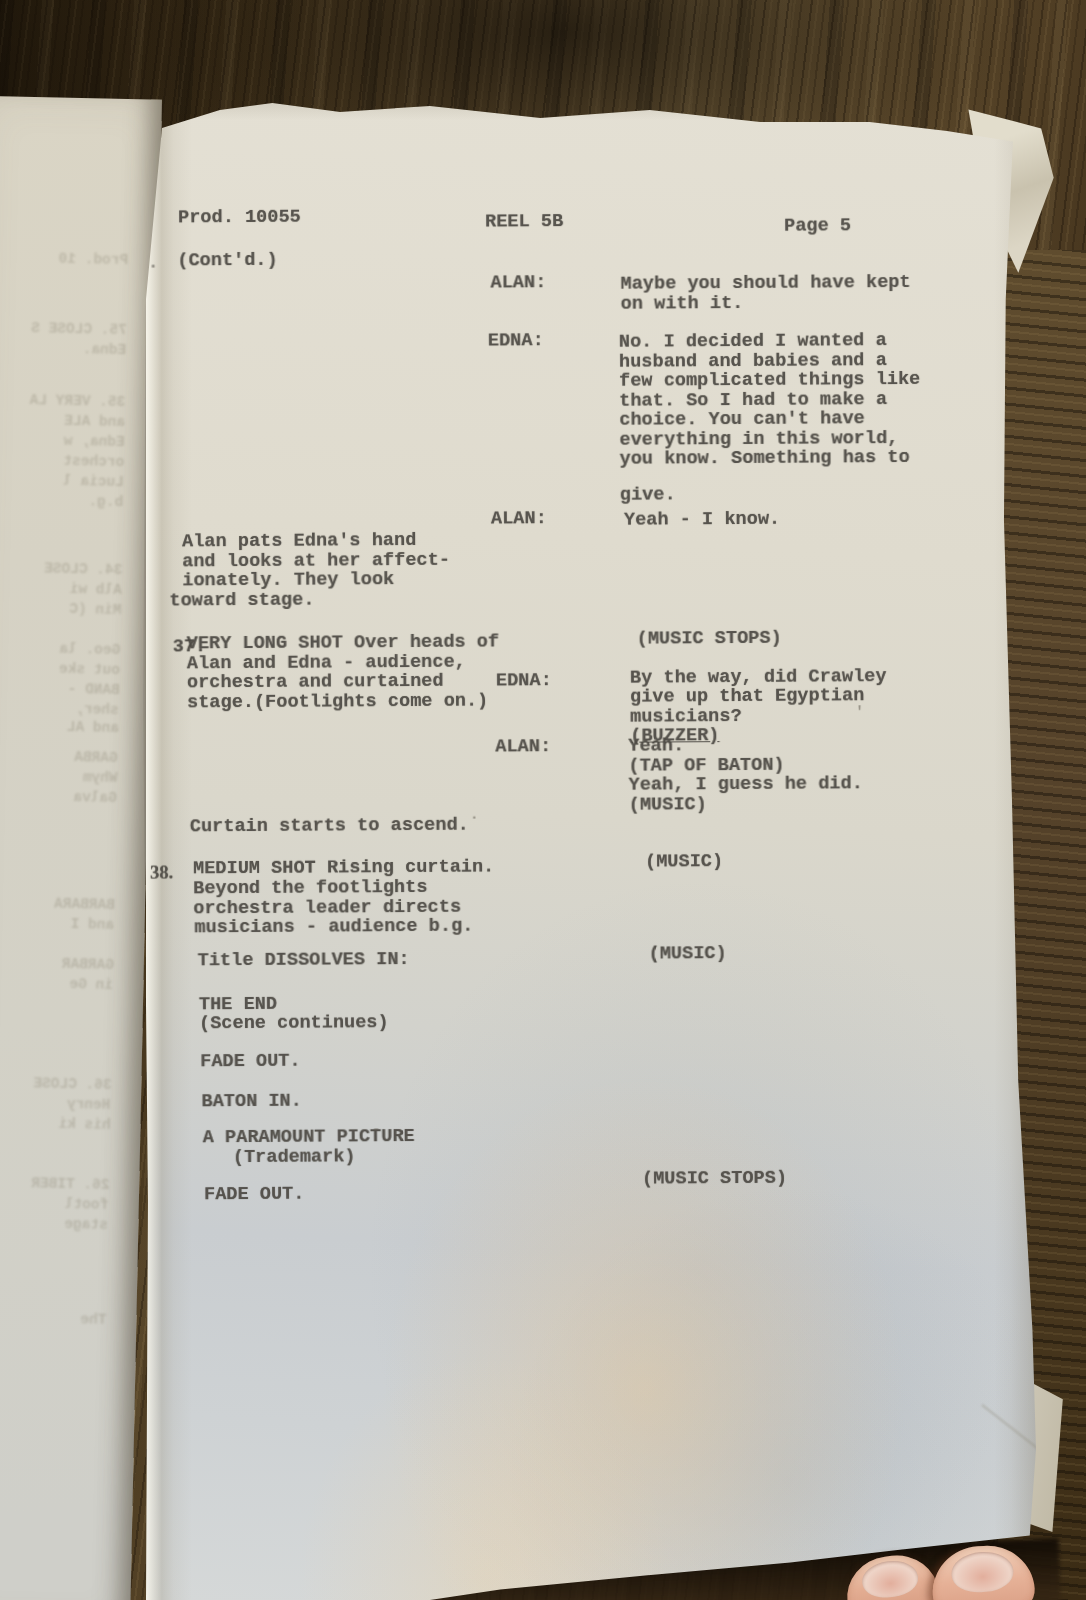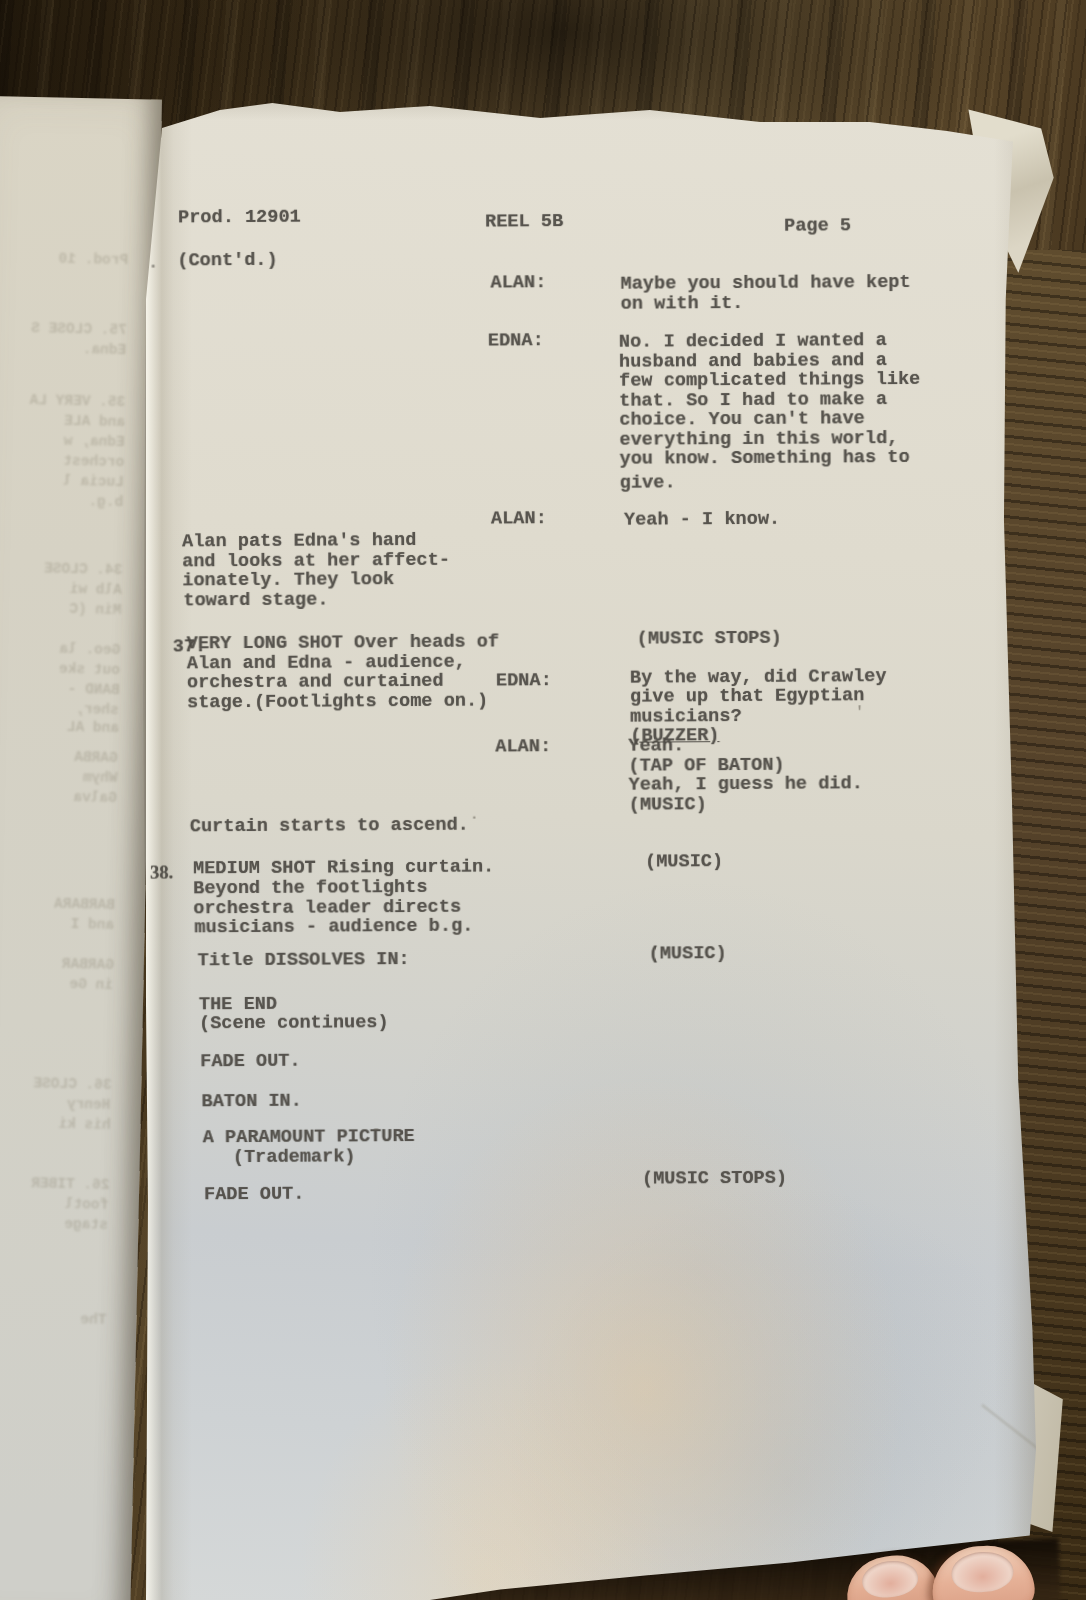--- a/index.html
+++ b/index.html
@@ -151,43 +151,43 @@
   <div class="under-sheet-tr"></div>
   <div class="under-sheet-br"></div>
 
   <div class="main-page">
     <div class="page-top-shade"></div>
     <div class="page-left-curl"></div>
     <div class="page-right-shade"></div>
     <div class="page-crease"></div>
 
     <div class="typed-layer" id="typed-layer">
-      <div class="hdr hdr-prod">Prod. 12901</div>
+      <div class="hdr hdr-prod">Prod. 10055</div>
       <div class="hdr hdr-reel">REEL 5B</div>
       <div class="hdr hdr-page">Page 5</div>
       <div class="hdr hdr-cont">(Cont'd.)</div>
       <div class="hdr hdr-edge-num">6.</div>
     <div class="run" style="left: 348px; top: 175px;">ALAN:</div>
         <div class="run" style="left: 478px; top: 177px;">Maybe you should have kept</div>
         <div class="run" style="left: 478px; top: 197px;">on with it.</div>
         <div class="run" style="left: 345px; top: 233px;">EDNA:</div>
         <div class="run" style="left: 476px; top: 235px;">No. I decided I wanted a</div>
         <div class="run" style="left: 476px; top: 255px;">husband and babies and a</div>
         <div class="run" style="left: 476px; top: 274px;">few complicated things like</div>
         <div class="run" style="left: 476px; top: 294px;">that. So I had to make a</div>
         <div class="run" style="left: 476px; top: 313px;">choice. You can't have</div>
         <div class="run" style="left: 476px; top: 333px;">everything in this world,</div>
         <div class="run" style="left: 476px; top: 352px;">you know. Something has to</div>
-        <div class="run" style="left: 476px; top: 376px;">give.</div>
+        <div class="run" style="left: 476px; top: 388px;">give.</div>
         <div class="run" style="left: 347px; top: 411px;">ALAN:</div>
         <div class="run" style="left: 480px; top: 413px;">Yeah - I know.</div>
         <div class="run" style="left: 38px; top: 432px;">Alan pats Edna's hand</div>
         <div class="run" style="left: 38px; top: 452px;">and looks at her affect-</div>
         <div class="run" style="left: 38px; top: 471px;">ionately. They look</div>
-        <div class="run" style="left: 39px; top: 491px; text-align: right;">toward stage.</div>
+        <div class="run" style="left: 25px; top: 491px; text-align: right;">toward stage.</div>
         <div class="run" style="left: 0px; top: 537px; margin-left: 28px;">37.</div>
         <div class="run" style="left: 42px; top: 534px;">VERY LONG SHOT Over heads of</div>
         <div class="run" style="left: 42px; top: 554px;">Alan and Edna - audience,</div>
         <div class="run" style="left: 42px; top: 573px;">orchestra and curtained</div>
         <div class="run" style="left: 351px; top: 573px;">EDNA:</div>
         <div class="run" style="left: 42px; top: 593px;">stage.(Footlights come on.)</div>
         <div class="run" style="left: 492px; top: 532px;">(MUSIC STOPS)</div>
         <div class="run" style="left: 485px; top: 571px;">By the way, did Crawley</div>
         <div class="run" style="left: 485px; top: 590px;">give up that Egyptian</div>
         <div class="run" style="left: 485px; top: 610px;">musicians?</div>

